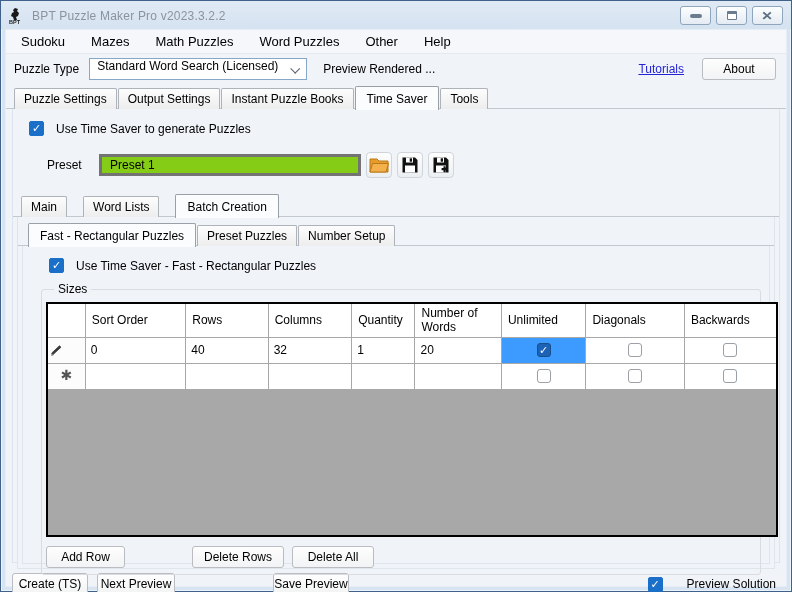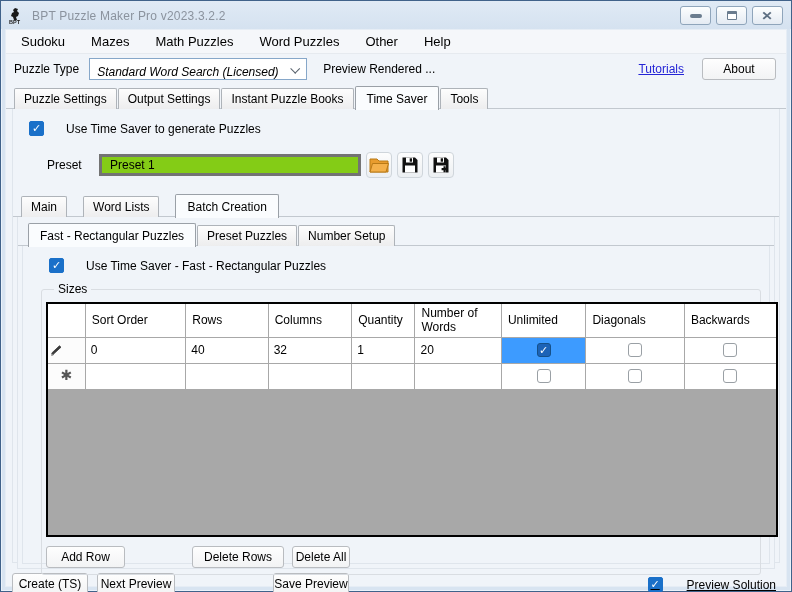--- a/index.html
+++ b/index.html
@@ -29,22 +29,22 @@
              background:#f0f4f9; border:1px solid #e6edf5; }
 
   .menubar { height:24px; background:#f5f7fa; border-bottom:1px solid #e6eaef;
              display:flex; align-items:center; padding-left:2px; }
   .menu-item { padding:4px 13px 5px 13px; font-size:13px; cursor:default; }
 
   
   .toolbar { height:30px; display:flex; align-items:center; padding:0 10px 0 8px; }
   .lbl { white-space:nowrap; }
   .combo { width:218px; height:22px; background:#fff; border:1px solid #86a7c9;
-           display:flex; align-items:flex-end; padding:0 28px 0 7px; margin-left:10px;
-           position:relative; white-space:nowrap; overflow:hidden;font-style:italic; }
+           display:flex; align-items:flex-start; padding:0 28px 0 7px; margin-left:10px;
+           position:relative; white-space:nowrap; overflow:hidden; }
   .combo .chev { position:absolute; right:8px; top:7px; width:7px; height:7px;
                  border-right:1.6px solid #57616c; border-bottom:1.6px solid #57616c;
                  transform:rotate(45deg) translateY(-1px); }
   .preview-rendered { margin-left:16px; white-space:nowrap; }
   .link { margin-left:auto; color:#2424d6; text-decoration:underline; cursor:pointer; white-space:nowrap; }
   .btn { height:22px; background:linear-gradient(#fefefe,#f2f3f4); border:1px solid #b9bcc0;
          border-radius:3px; display:inline-flex; align-items:center; justify-content:center;
          padding:0 12px; cursor:default; white-space:nowrap; font-size:12px; }
   .about-btn { width:74px; margin-left:18px; }
 
@@ -55,21 +55,21 @@
          background:linear-gradient(#fdfdfd,#ededee); margin-right:1px; border-radius:2px 2px 0 0;
          cursor:default; white-space:nowrap; z-index:1; }
   .tab.active { background:#fafcfe; padding:5px 11px 4px 11px; z-index:3; margin-bottom:-1px;
                 border-color:#9aa0a7; }
   .main-tabstrip { padding:0 0 0 8px; margin-top:2px; }
 
   .main-tabpage { margin:0 6px; height:454px; background:#f0f4f9; border:1px solid #dfe5ec;
                   border-top:none; position:relative; }
 
   
-  .cb-row { display:flex; align-items:center; gap:22px; }
+  .cb-row { display:flex; align-items:center; gap:12px; }
   .cb { width:15px; height:15px; border:1px solid #8a8f95; border-radius:2px; background:#fff;
         display:inline-flex; align-items:center; justify-content:center; flex:0 0 auto; cursor:default; }
   .cb::after { content:"✓"; font-size:11px; line-height:1; color:#fff; visibility:hidden; }
   .cb.checked { background:#1a70c9; border-color:#1a70c9; }
   .cb.checked::after { visibility:visible; }
 
   .use-ts-row { padding:12px 0 0 16px; }
 
   
   .preset-row { display:flex; align-items:center; margin:16px 0 13px 34px; }
@@ -115,28 +115,28 @@
   .grid td .cb { margin:0 auto; width:14px; height:14px; border-radius:3px; border-color:#9aa0a5; }
   .grid td.cell-selected { background:#3d9bff; }
   .grid td.cell-selected .cb.checked { background:#1c63b7; border-color:#155089; }
   .grid td.filler { background:#a8a8a8; height:147px; border-top:1px solid #000; padding:0; }
   .new-row-star { color:#555; font-size:14px; line-height:8px; }
 
   .grid-btn-row { display:flex; align-items:center; margin:9px 0 0 2px; }
   .grid-btn { height:22px; }
   .btn-addrow { width:79px; }
   .btn-delrows { width:92px; margin-left:67px; }
-  .btn-delall { width:58px; margin-left:8px; }
+  .btn-delall { width:82px; margin-left:8px; }
 
   
   .bottom-row { display:flex; align-items:center; margin:10px 10px 0 6px; }
   .btn-create { width:76px; }
   .btn-nextprev { width:78px; margin-left:9px; }
   .btn-saveprev { width:76px; margin-left:98px; }
-  .preview-sol { margin-left:auto; display:flex; align-items:flex-end; gap:24px;text-decoration:underline; }
+  .preview-sol { margin-left:auto; display:flex; align-items:center; gap:24px; }
 
   
   .pencil-icon svg, .folder-icon svg, .save-icon svg { display:block; }
 </style>
 </head>
 <body>
 
 <div class="window">
 
   <div class="titlebar">

